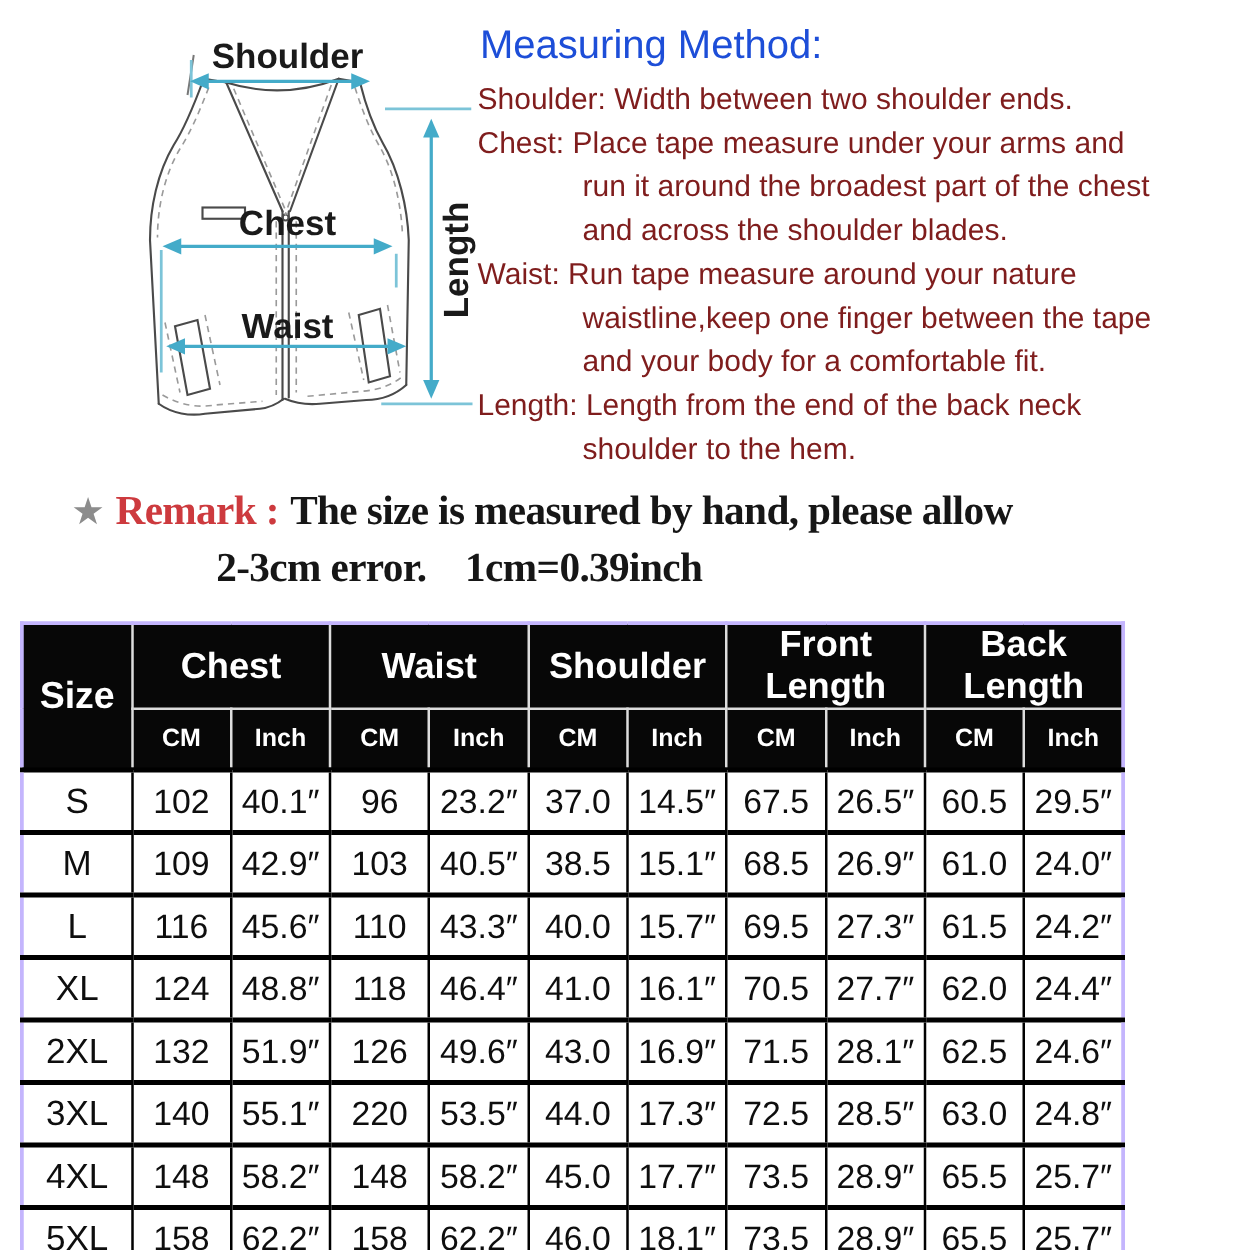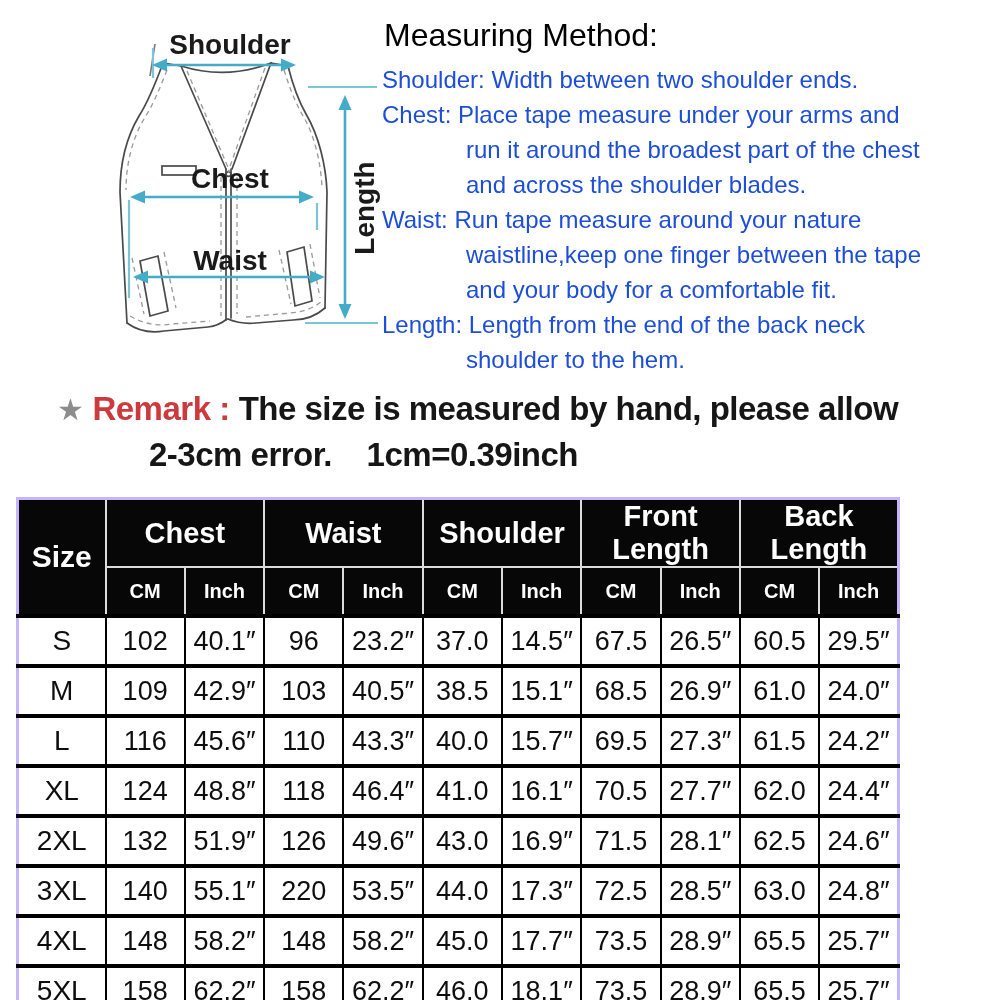--- a/index.html
+++ b/index.html
@@ -4,30 +4,30 @@
 <style>
   html,body{margin:0;padding:0;background:#fff;}
   .page{position:relative;width:1000px;height:1000px;background:#ffffff;overflow:hidden;
         font-family:"Liberation Sans",sans-serif;}
 
   
   .diagram{position:absolute;left:60px;top:20px;width:340px;height:372px;}
 
   
   .measuring{position:absolute;left:382px;top:14px;width:618px;}
-  .m-title{font-size:32px;line-height:42px;color:#000000;margin:0 0 6px 2px;font-weight:400;}
-  .m-line{font-size:24px;line-height:35px;color:#1d4ed8;white-space:nowrap;}
+  .m-title{font-size:32px;line-height:42px;color:#1d4ed8;margin:0 0 6px 2px;font-weight:400;}
+  .m-line{font-size:24px;line-height:35px;color:#7f1d1d;white-space:nowrap;}
   .m-line.indent{padding-left:84px;}
 
   
-  .remark{position:absolute;left:57px;top:386px;width:930px;font-weight:bold;letter-spacing:-0.5px;}
+  .remark{position:absolute;left:57px;top:386px;width:930px;font-weight:bold;letter-spacing:-0.5px;font-family:Liberation Serif, serif;}
   .remark-line1{font-size:33px;line-height:46px;color:#161616;white-space:nowrap;}
   .star{color:#8c8c8c;font-size:30px;margin-right:9px;font-weight:400;}
   .remark-label{color:#cd3a3e;margin-right:9px;}
-  .remark-line2{font-size:33px;line-height:44px;color:#161616;margin-left:92px;white-space:pre;}
+  .remark-line2{font-size:33px;line-height:44px;color:#161616;margin-left:116px;white-space:pre;}
 
   
   table.size-chart{position:absolute;left:16px;top:497px;width:884px;border-collapse:collapse;
                    table-layout:fixed;border:3px solid #c4b5fd;}
   .size-chart col.c-size{width:88px;}
   .size-chart thead th{background:#070707;color:#fff;border:2px solid #dcdcdc;
                        font-size:29px;font-weight:700;height:46px;padding:0;}
   .size-chart thead th.unit-th{font-size:20px;}
   .size-chart thead th.size-th{font-size:30px;}
   .size-chart tbody td{border:2px solid #000;border-top-width:4px;background:#fff;

